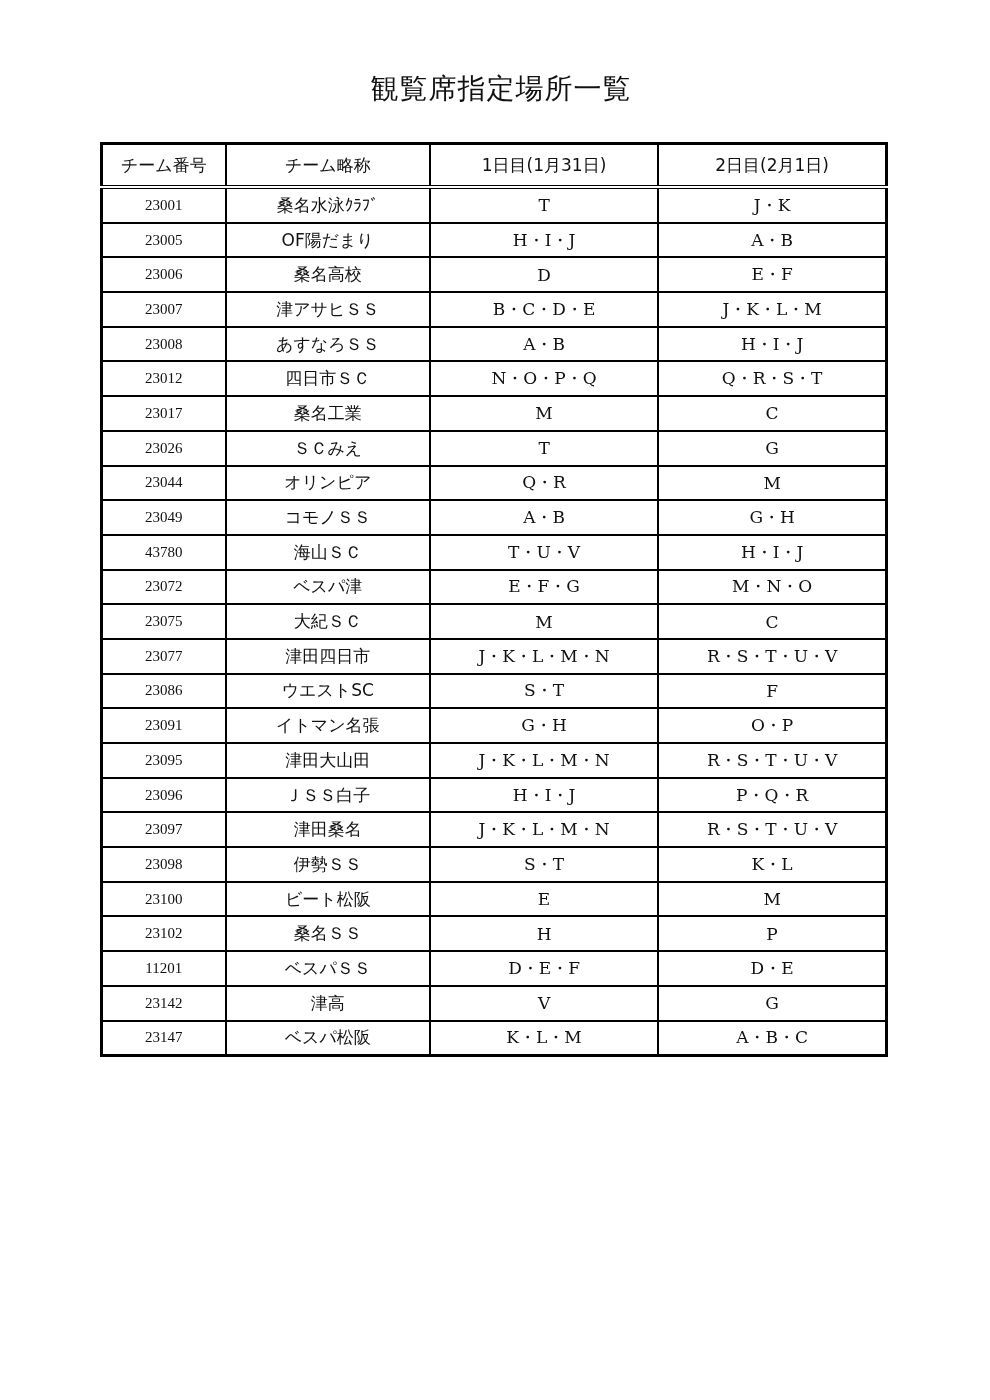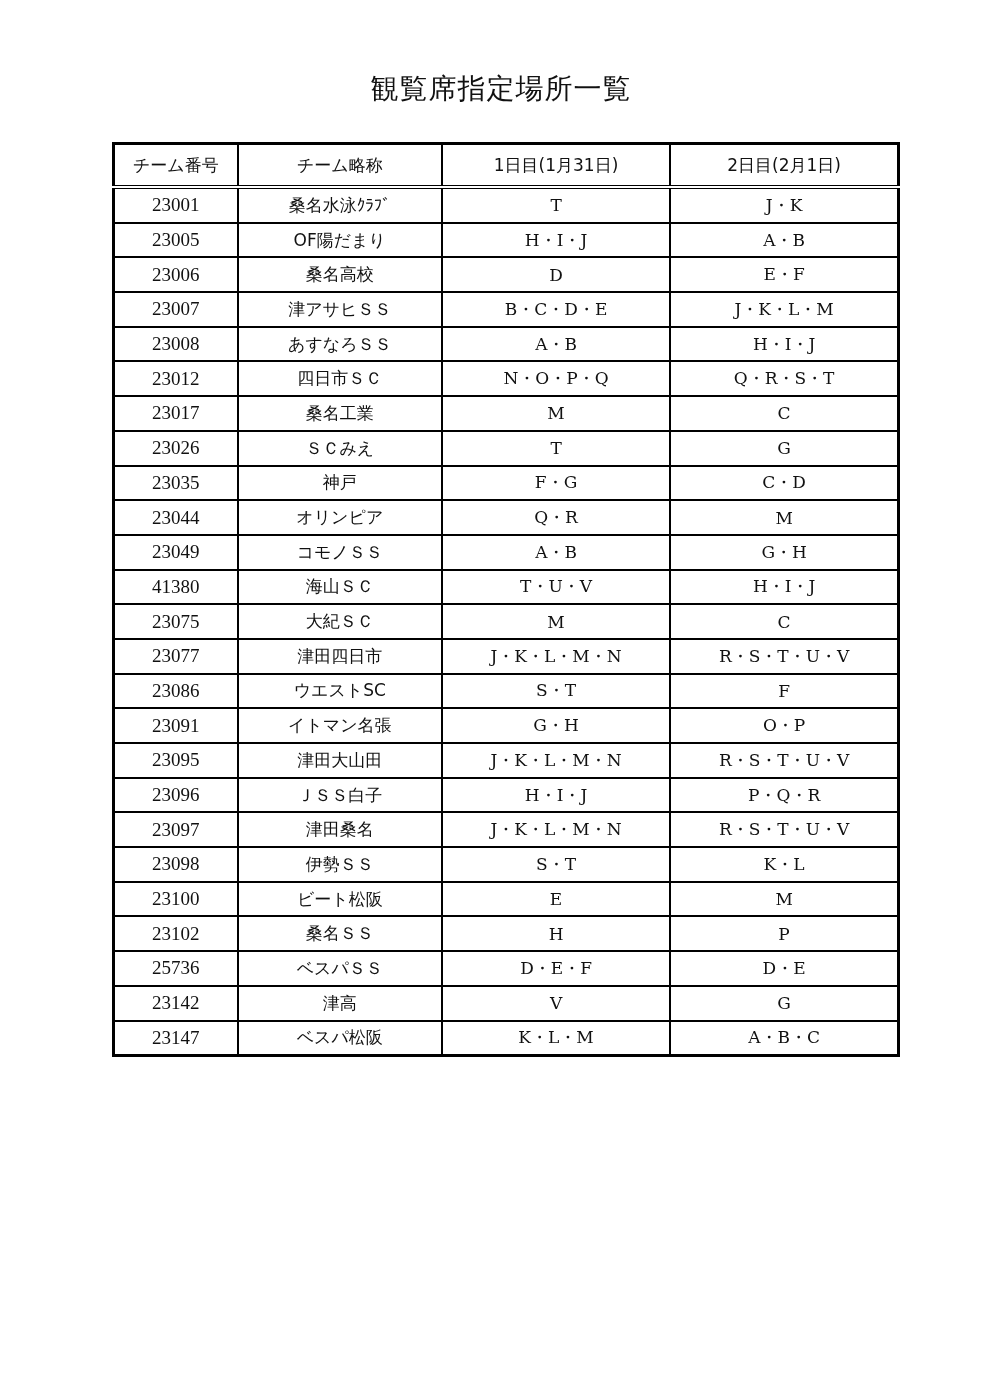--- a/index.html
+++ b/index.html
@@ -1,22 +1,22 @@
 <!DOCTYPE html>
 <html><head>
 <meta charset="utf-8">
 <style>
   html, body { margin:0; padding:0; background:#ffffff; }
   body { width:990px; height:1400px; position:relative; font-family:"DejaVu Sans", sans-serif; color:#111; }
   .title { position:absolute; left:6px; top:70px; width:990px; text-align:center; font-size:28px; letter-spacing:1px; font-family:"DejaVu Sans", sans-serif; }
-  .tbl { position:absolute; left:112px; top:142px; width:788px; border-collapse:collapse; border:3px solid #000; table-layout:fixed; }
+  .tbl { position:absolute; left:100px; top:142px; width:788px; border-collapse:collapse; border:3px solid #000; table-layout:fixed; }
   .tbl th, .tbl td { border:2px solid #000; text-align:center; padding:0; overflow:hidden; white-space:nowrap; }
   .tbl th { height:40px; font-weight:normal; font-size:17px; font-family:"DejaVu Sans", sans-serif; border-bottom:4px double #000; }
   .tbl td { height:32.7px; font-size:17px; font-family:"DejaVu Serif", serif; }
-  .tbl td.num { font-family:"Liberation Serif", serif; font-size:19px; transform-origin:center; }
+  .tbl td.num { font-family:"Liberation Serif", serif; font-size:15px; transform-origin:center; }
   .tbl td.name { font-family:"DejaVu Sans", sans-serif; font-size:17px;text-align:center; }
   .c1 { width:124px; } .c2 { width:204px; } .c3 { width:228px; } .c4 { width:228px; }
 </style>
 </head>
 <body>
 
 <div class="title">観覧席指定場所一覧</div>
 
 <table class="tbl">
   <colgroup>
@@ -76,42 +76,42 @@
         <td>M</td>
         <td>C</td>
       </tr>
       <tr>
         <td class="num">23026</td>
         <td class="name">ＳＣみえ</td>
         <td>T</td>
         <td>G</td>
       </tr>
       <tr>
-        <td class="num">23035</td>
-        <td class="name">神戸</td>
-        <td>F・G</td>
-        <td>C・D</td>
-      </tr>
-      <tr>
         <td class="num">23044</td>
         <td class="name">オリンピア</td>
         <td>Q・R</td>
         <td>M</td>
       </tr>
       <tr>
         <td class="num">23049</td>
         <td class="name">コモノＳＳ</td>
         <td>A・B</td>
         <td>G・H</td>
       </tr>
       <tr>
-        <td class="num">41380</td>
+        <td class="num">43780</td>
         <td class="name">海山ＳＣ</td>
         <td>T・U・V</td>
         <td>H・I・J</td>
+      </tr>
+      <tr>
+        <td class="num">23072</td>
+        <td class="name">ベスパ津</td>
+        <td>E・F・G</td>
+        <td>M・N・O</td>
       </tr>
       <tr>
         <td class="num">23075</td>
         <td class="name">大紀ＳＣ</td>
         <td>M</td>
         <td>C</td>
       </tr>
       <tr>
         <td class="num">23077</td>
         <td class="name">津田四日市</td>
@@ -160,21 +160,21 @@
         <td>E</td>
         <td>M</td>
       </tr>
       <tr>
         <td class="num">23102</td>
         <td class="name">桑名ＳＳ</td>
         <td>H</td>
         <td>P</td>
       </tr>
       <tr>
-        <td class="num">25736</td>
+        <td class="num">11201</td>
         <td class="name">ベスパＳＳ</td>
         <td>D・E・F</td>
         <td>D・E</td>
       </tr>
       <tr>
         <td class="num">23142</td>
         <td class="name">津高</td>
         <td>V</td>
         <td>G</td>
       </tr>

